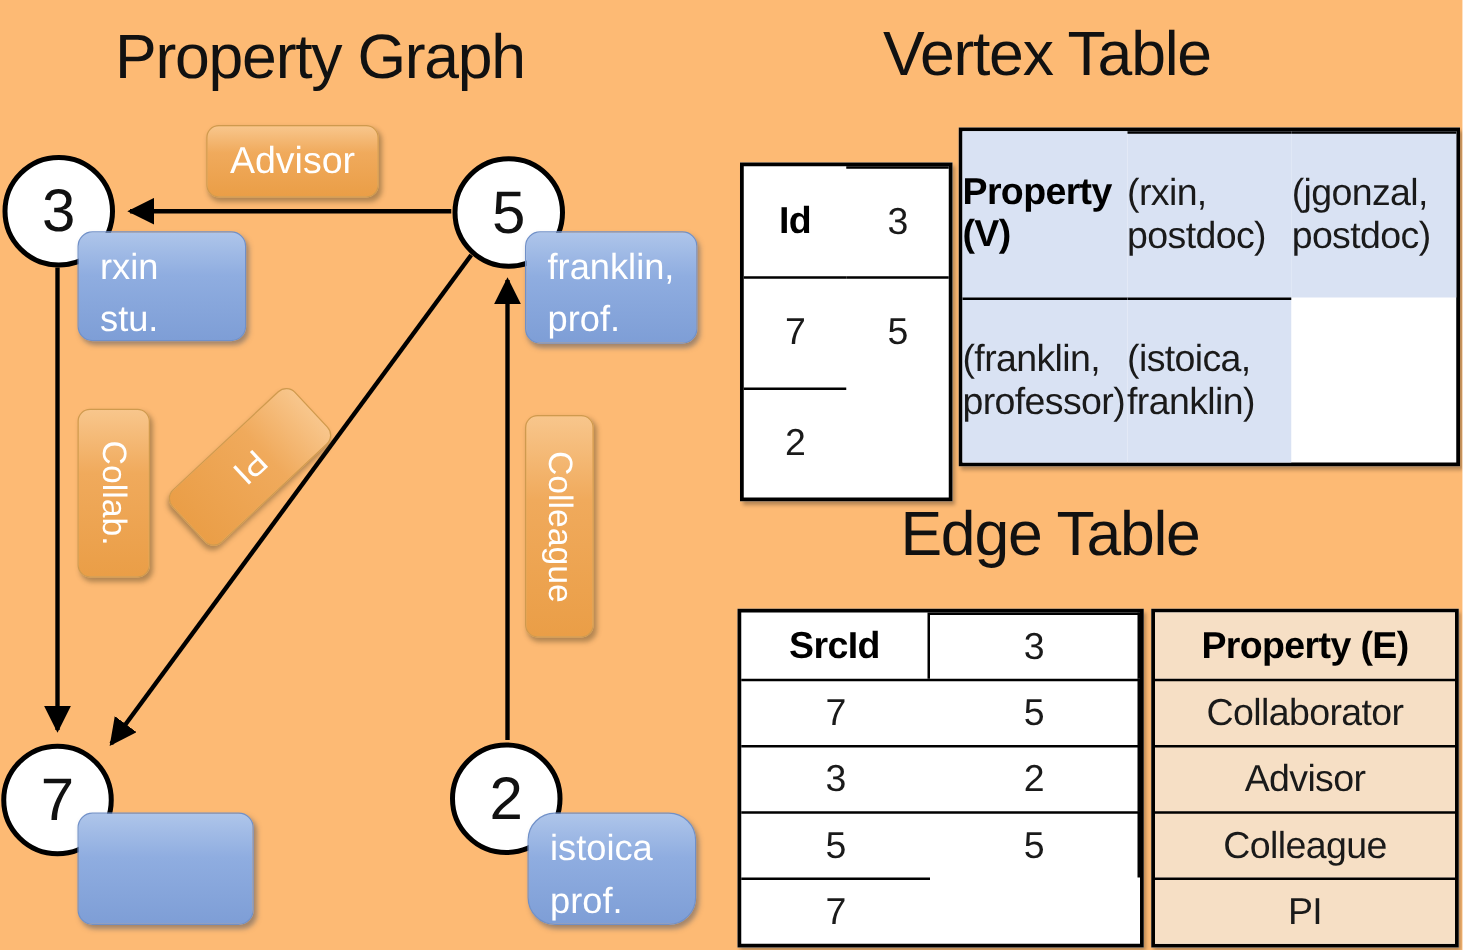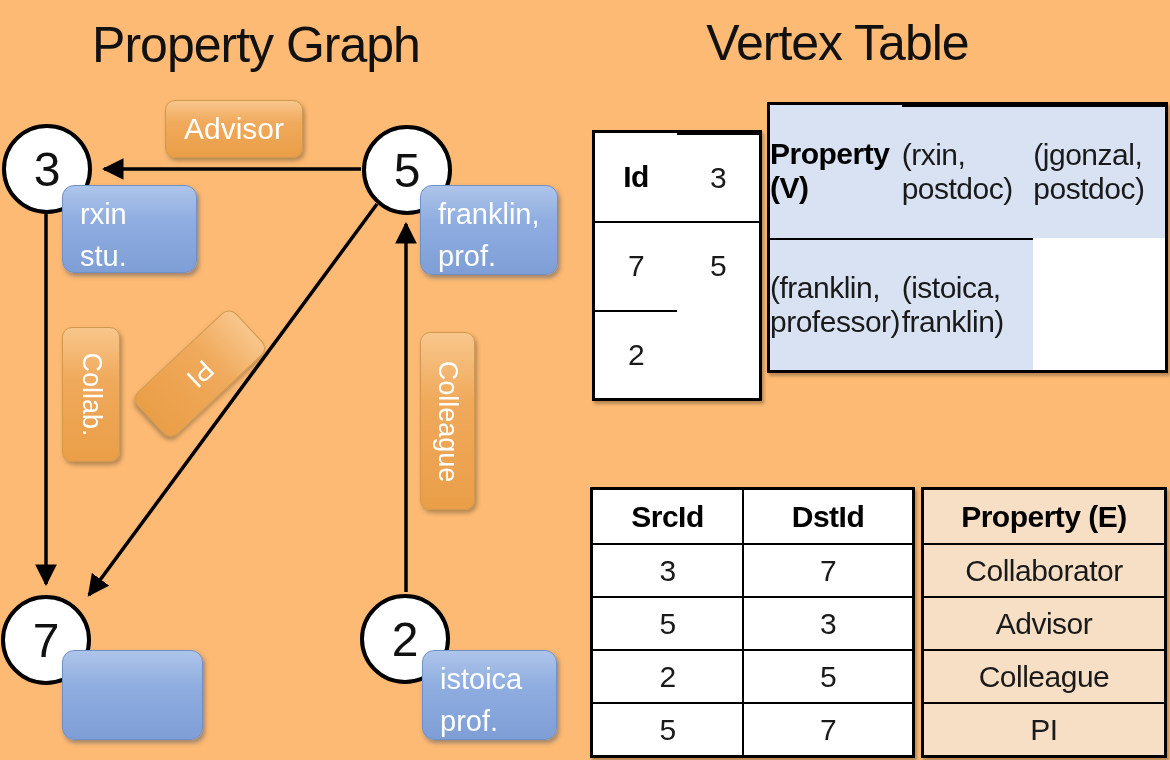--- a/index.html
+++ b/index.html
@@ -43,21 +43,21 @@
 
   .bbox {
     position:absolute; box-sizing:border-box; border-radius:12px;
     background:linear-gradient(180deg,#aec5ea 0%,#8fade0 40%,#7e9ed6 100%);
     border:1px solid #7090c8; box-shadow:2px 3px 4px rgba(70,80,100,0.5);
     color:#fff; font-size:29px; line-height:1.45; padding:7px 0 14px 17px; z-index:4;
   }
   #box-rxin     { left:62px;  top:185px; width:135px; height:88px; }
   #box-franklin { left:420px; top:185px; width:138px; height:90px; }
   #box-jgonzal  { left:62px;  top:650px; width:141px; height:90px; }
-  #box-istoica  { left:422px; top:650px; width:135px; height:90px; }
+  #box-istoica  { left:422px; top:650px; width:135px; height:90px;border-radius:22px; }
 
   
   .tpart {
     position:absolute; box-sizing:border-box; border:3px solid #000;
     background:#fff; box-shadow:2px 3px 3px rgba(0,0,0,0.28);
     display:grid; grid-auto-rows:1fr;
   }
   .cell {
     display:flex; align-items:center; justify-content:center;
     font-size:30px; letter-spacing:-0.5px; color:#1a1a1a;
@@ -74,20 +74,21 @@
   #et-ids  { left:590px; top:487px; width:325px; height:271px; grid-template-columns:151px 1fr; }
   #et-prop { left:921px; top:487px; width:246px; height:271px; grid-template-columns:1fr; }
 </style>
 </head>
 <body>
 
 <div id="root">
 
   <div class="title" id="pg-title">Property Graph</div>
   <div class="title" id="vt-title">Vertex Table</div>
+  <div class="title" id="et-title">Edge Table</div>
 
   <svg id="graph-svg" width="585" height="760" viewBox="0 0 585 760">
     <defs>
       <marker id="ah" viewBox="0 0 10 10" refX="9" refY="5" markerWidth="6.2" markerHeight="6.2" orient="auto-start-reverse">
         <path d="M0,0 L10,5 L0,10 z" fill="#000"></path>
       </marker>
     </defs>
     <g stroke="#000" stroke-width="3.5" fill="none">
       <line x1="361" y1="169" x2="104" y2="169" marker-end="url(#ah)"></line>
       <line x1="46" y1="214" x2="46" y2="584" marker-end="url(#ah)"></line>
@@ -147,21 +148,20 @@
   <div class="tpart" id="vt-prop">
     <div class="cell hdr first vfill">Property (V)</div>
     <div class="cell vfill">(rxin, postdoc)</div>
     <div class="cell vfill">(jgonzal, postdoc)</div>
     <div class="cell vfill">(franklin, professor)</div>
     <div class="cell vfill">(istoica, franklin)</div>
   </div>
 
   <div class="tpart" id="et-ids">
     <div class="cell hdr first bdr-r">SrcId</div>
-    <div class="cell hdr first">DstId</div>
     <div class="cell bdr-r">3</div>
     <div class="cell">7</div>
     <div class="cell bdr-r">5</div>
     <div class="cell">3</div>
     <div class="cell bdr-r">2</div>
     <div class="cell">5</div>
     <div class="cell bdr-r">5</div>
     <div class="cell">7</div>
   </div>
   <div class="tpart" id="et-prop">

